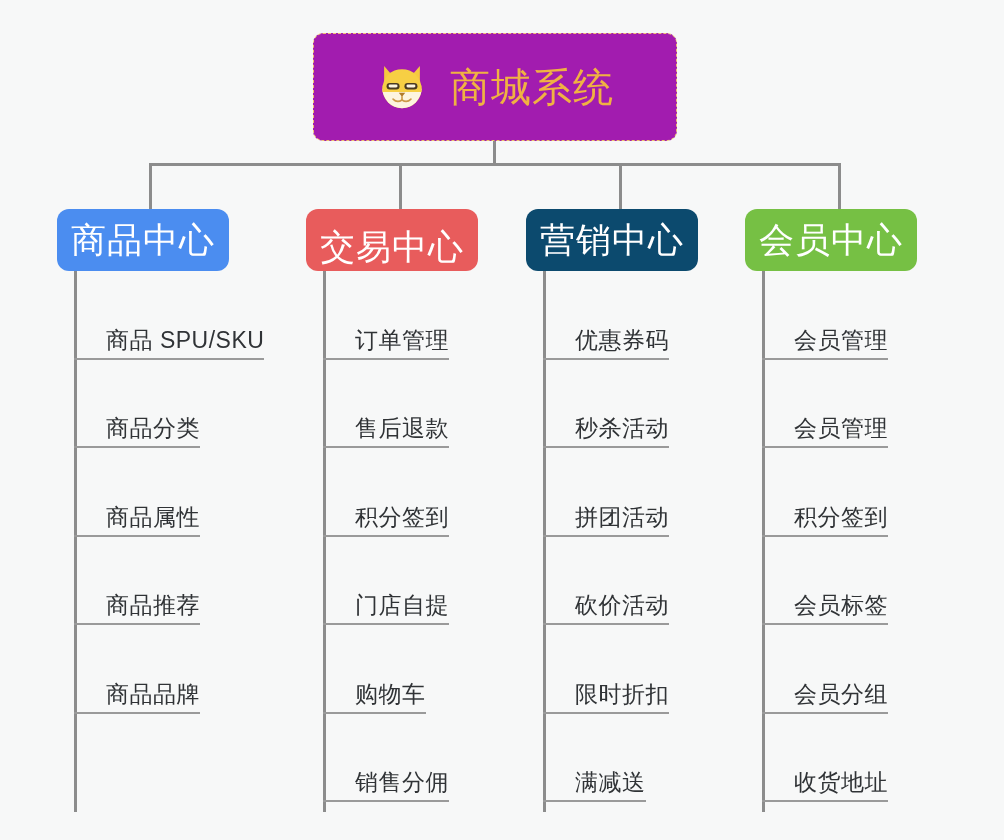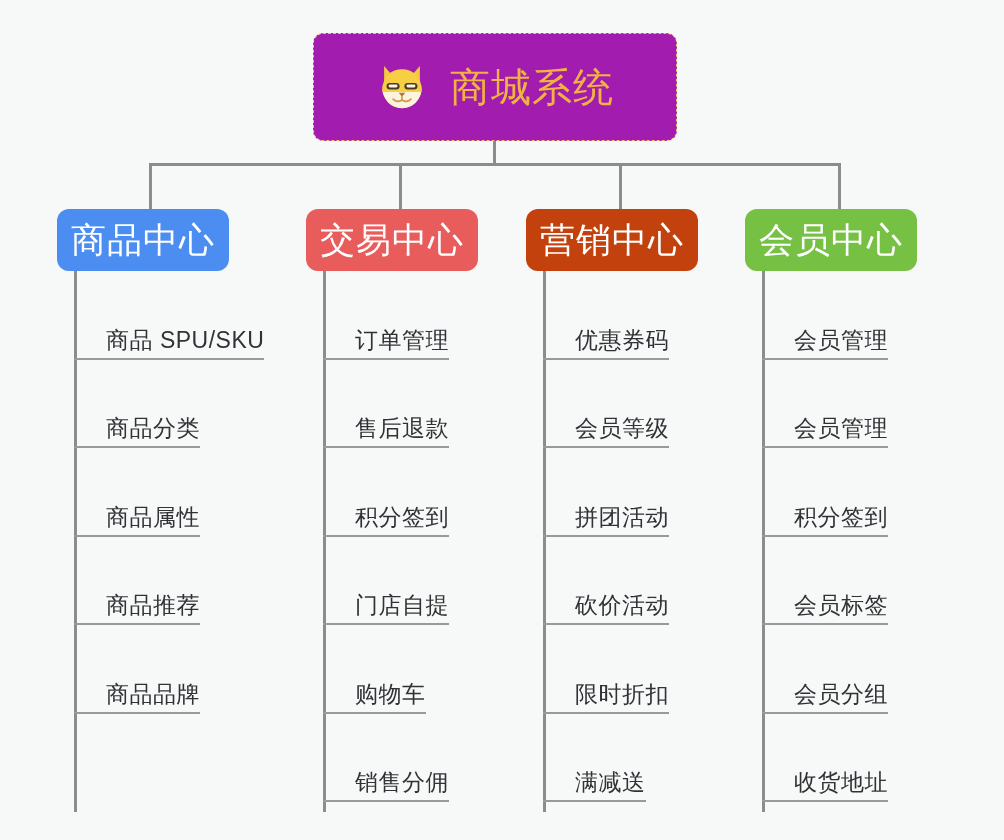--- a/index.html
+++ b/index.html
@@ -163,21 +163,21 @@
       <div class="leaf">
           <div class="leaf-inner"><span class="leaf-label">商品推荐</span></div>
         </div>
       <div class="leaf">
           <div class="leaf-inner"><span class="leaf-label">商品品牌</span></div>
         </div>
     </div>
   </div>
 
   <div class="column" style="left:306px;">
-    <div class="cat-box" style="background:#e85c5c;">
+    <div class="cat-box" style="background:#e85c5c;align-items:flex-end;">
       <span>交易中心</span>
     </div>
     <div class="spine"></div>
     <div class="leaf-list">
       <div class="leaf">
           <div class="leaf-inner"><span class="leaf-label">订单管理</span></div>
         </div>
       <div class="leaf">
           <div class="leaf-inner"><span class="leaf-label">售后退款</span></div>
         </div>
@@ -190,30 +190,30 @@
       <div class="leaf">
           <div class="leaf-inner"><span class="leaf-label">购物车</span></div>
         </div>
       <div class="leaf">
           <div class="leaf-inner"><span class="leaf-label">销售分佣</span></div>
         </div>
     </div>
   </div>
 
   <div class="column" style="left:526px;">
-    <div class="cat-box" style="background:#c2410c;">
+    <div class="cat-box" style="background:#0c4a6e;">
       <span>营销中心</span>
     </div>
     <div class="spine"></div>
     <div class="leaf-list">
       <div class="leaf">
           <div class="leaf-inner"><span class="leaf-label">优惠券码</span></div>
         </div>
       <div class="leaf">
-          <div class="leaf-inner"><span class="leaf-label">会员等级</span></div>
+          <div class="leaf-inner"><span class="leaf-label">秒杀活动</span></div>
         </div>
       <div class="leaf">
           <div class="leaf-inner"><span class="leaf-label">拼团活动</span></div>
         </div>
       <div class="leaf">
           <div class="leaf-inner"><span class="leaf-label">砍价活动</span></div>
         </div>
       <div class="leaf">
           <div class="leaf-inner"><span class="leaf-label">限时折扣</span></div>
         </div>

